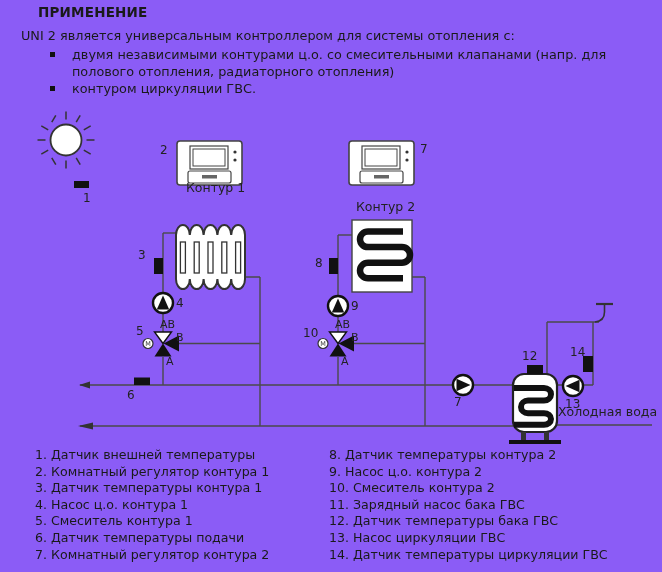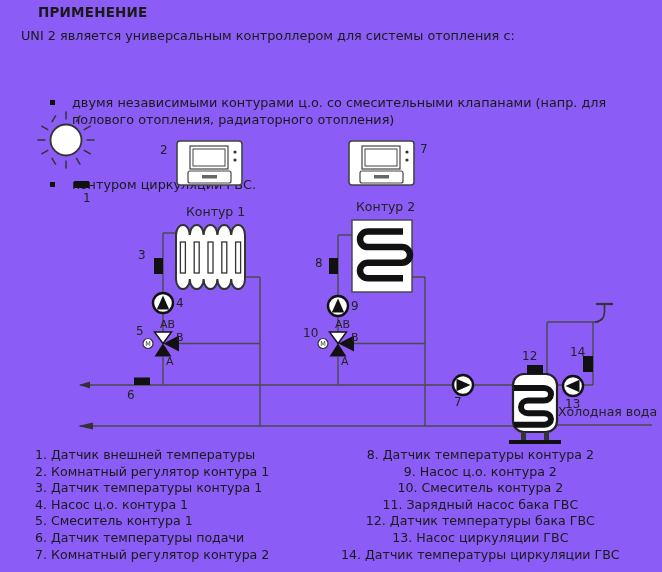--- a/index.html
+++ b/index.html
@@ -5,31 +5,31 @@
   html,body{margin:0;padding:0;background:#fff;}
   .page{
     position:relative;width:662px;height:572px;background:#8b5cf6;
     font-family:"DejaVu Sans","Liberation Sans",sans-serif;
     color:#1a1a1a;overflow:hidden;
   }
   .abs{position:absolute;}
   .title{left:38px;top:4px;font-size:13.5px;font-weight:bold;letter-spacing:.2px;}
   .lead{left:21px;top:28px;font-size:12.8px;white-space:nowrap;}
   .bullets{left:22px;top:46px;width:600px;font-size:12.8px;line-height:17px;}
-  .bullets .bi{position:relative;padding-left:50px;max-width:578px;margin-top:48px;}
+  .bullets .bi{position:relative;padding-left:50px;max-width:578px;}
   .bullets .bi .sq{
     position:absolute;left:28px;top:6px;width:5px;height:5px;background:#111;
   }
   .dlabel{position:absolute;font-size:12px;color:#222;white-space:nowrap;line-height:12px;}
   .dlabel.small{font-size:11px;line-height:11px;text-align:center;}
   .dlabel.cap{font-size:12.5px;}
   svg{position:absolute;left:0;top:0;}
   .legend{position:absolute;top:447px;font-size:12.6px;line-height:16.6px;color:#1a1a1a;}
   .legend.lcol{left:35px;}
-  .legend.rcol{left:341px;text-align:center;}
+  .legend.rcol{left:329px;}
   .legend div{white-space:nowrap;}
 </style>
 </head>
 <body>
 
 <div class="page">
 
   <div class="abs title">ПРИМЕНЕНИЕ</div>
   <div class="abs lead">UNI 2 является универсальным контроллером для системы отопления с:</div>
 
@@ -198,21 +198,21 @@
   <span class="dlabel" style="left:565px;top:398px">13</span>
   <span class="dlabel" style="left:570px;top:346px">14</span>
 
   <span class="dlabel small" style="left:160px;top:319px">AB</span>
   <span class="dlabel small" style="left:176px;top:332px">B</span>
   <span class="dlabel small" style="left:166px;top:356px">A</span>
   <span class="dlabel small" style="left:335px;top:319px">AB</span>
   <span class="dlabel small" style="left:351px;top:332px">B</span>
   <span class="dlabel small" style="left:341px;top:356px">A</span>
 
-  <span class="dlabel cap" style="left:186px;top:206px">Контур 1</span>
+  <span class="dlabel cap" style="left:186px;top:182px">Контур 1</span>
   <span class="dlabel cap" style="left:356px;top:201px">Контур 2</span>
   <span class="dlabel cap" style="left:558px;top:406px">Холодная вода</span>
 
   <div class="legend lcol">
     <div>1. Датчик внешней температуры</div>
     <div>2. Комнатный регулятор контура 1</div>
     <div>3. Датчик температуры контура 1</div>
     <div>4. Насос ц.о. контура 1</div>
     <div>5. Смеситель контура 1</div>
     <div>6. Датчик температуры подачи</div>

